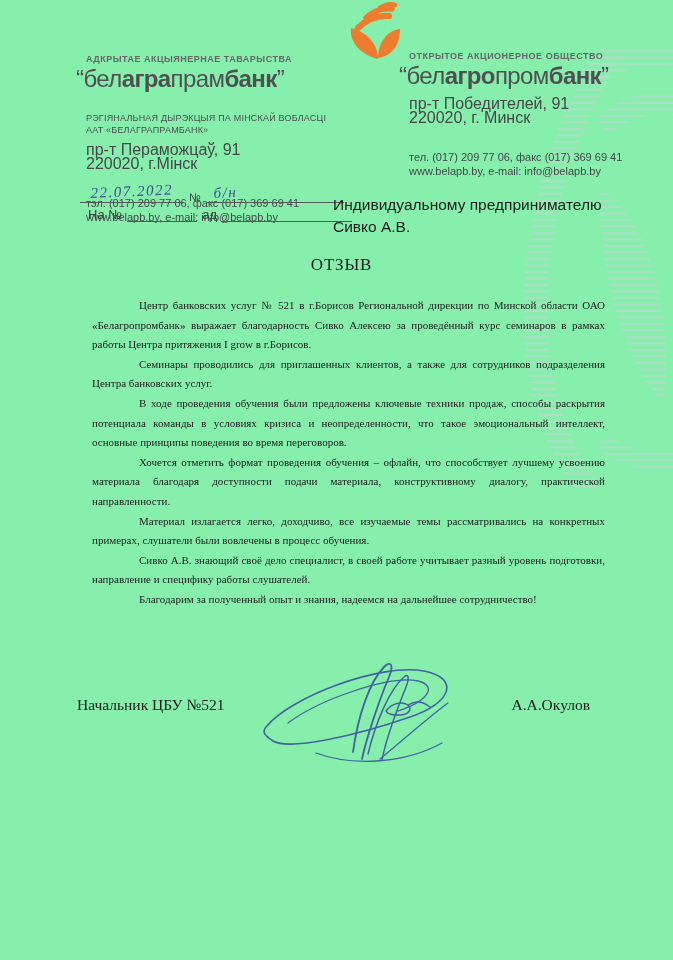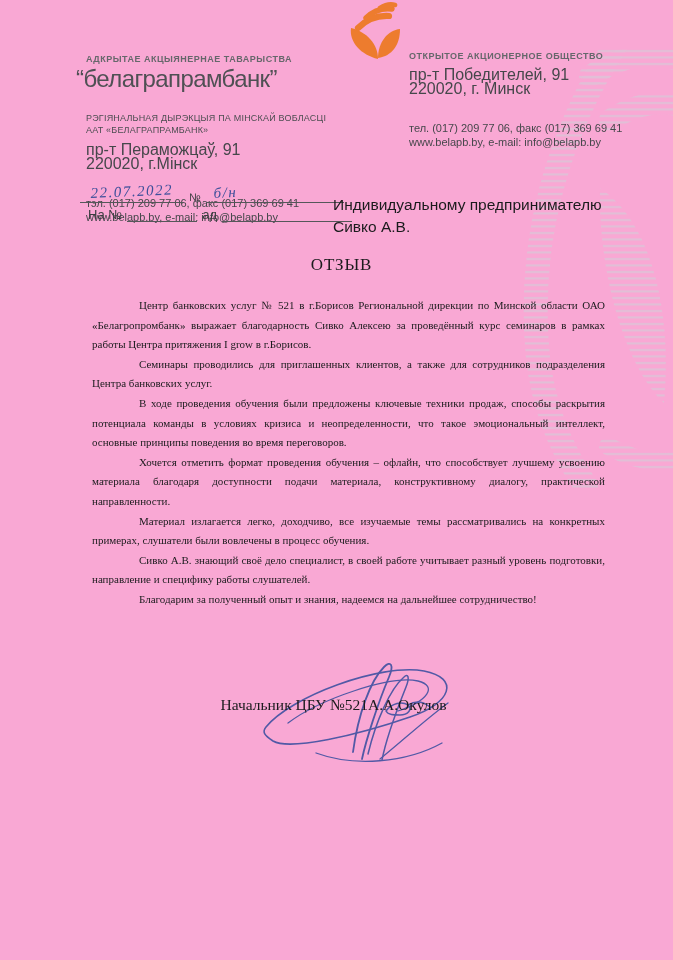--- a/index.html
+++ b/index.html
@@ -1,31 +1,31 @@
 <!DOCTYPE html>
 <html><head>
 <meta charset="utf-8">
 <style>
   html,body{margin:0;padding:0;background:#9a9a9a;}
   .page{
-    position:relative;width:673px;height:960px;margin:0 auto;background:#f9a8d4;
+    position:relative;width:673px;height:960px;margin:0 auto;background:#86efac;
     overflow:hidden;font-family:"Liberation Sans",sans-serif;
   }
   
   .watermark{position:absolute;top:48px;right:0;pointer-events:none;}
   
   .logo{position:absolute;left:343px;top:2px;}
   
   .hcol{position:absolute;top:54px;width:320px;color:#4c4d51;}
   .hcol.left{left:86px;}
   .hcol.right{left:409px;top:51px;width:260px;}
   .orgtype{font-size:9px;font-weight:600;letter-spacing:.5px;color:#66676b;}
   .wordmark{font-size:24px;font-weight:400;color:#4f5054;letter-spacing:-.6px;
             margin:1px 0 2px -10px;white-space:nowrap;}
-  .wordmark b{font-weight:400;}
+  .wordmark b{font-weight:700;}
   .division{font-size:9px;font-weight:400;line-height:11.5px;letter-spacing:.2px;
             margin-top:20px;color:#4c4d51;}
   .addr{font-size:16px;line-height:13.5px;margin-top:7px;color:#46474b;}
   .contact{font-size:11px;line-height:14px;margin-top:26px;color:#46474b;}
   
   .refrow1{position:absolute;left:80px;top:185px;display:flex;align-items:flex-end;
            font-size:11px;color:#3c3d40;}
   .refrow2{position:absolute;left:88px;top:207px;display:flex;align-items:flex-end;
            font-size:13px;color:#3c3d40;}
   .uline{border-bottom:1.2px solid #56575a;}
@@ -46,21 +46,21 @@
   
   .doc-title{position:absolute;left:85px;top:255px;width:513px;text-align:center;
              font-family:"Liberation Serif",serif;font-size:17px;
              letter-spacing:.8px;color:#1b1b1d;}
   .doc-body{position:absolute;left:77px;top:296px;width:513px;
             font-family:"Liberation Serif",serif;font-size:11px;
             line-height:19.6px;text-align:justify;color:#1b1b1d;margin-left:15px;}
   .doc-body p{margin:0;text-indent:47px;}
   
   .signoff{position:absolute;left:77px;top:696px;width:513px;display:flex;
-           justify-content:center;font-family:"Liberation Serif",serif;
+           justify-content:space-between;font-family:"Liberation Serif",serif;
            font-size:15.5px;color:#1b1b1d;}
   .signature{position:absolute;left:258px;top:655px;pointer-events:none;}
 </style>
 </head>
 <body>
 
 <div class="page">
 
   <svg class="watermark" width="205" height="440" viewBox="0 0 205 440">
     <defs>
@@ -101,20 +101,21 @@
       <div>220020, г.Мінск</div>
     </div>
     <div class="contact">
       <div>тэл. (017) 209 77 06, факс (017) 369 69 41</div>
       <div>www.belapb.by, e-mail: info@belapb.by</div>
     </div>
   </div>
 
   <div class="hcol right">
     <div class="orgtype">ОТКРЫТОЕ АКЦИОНЕРНОЕ ОБЩЕСТВО</div>
+    <div class="wordmark"><span>“</span><span>бел</span><b>агро</b><span>пром</span><b>банк</b><span>”</span></div>
     <div class="addr">
       <div>пр-т Победителей, 91</div>
       <div>220020, г. Минск</div>
     </div>
     <div class="contact">
       <div>тел. (017) 209 77 06, факс (017) 369 69 41</div>
       <div>www.belapb.by, e-mail: info@belapb.by</div>
     </div>
   </div>
 

